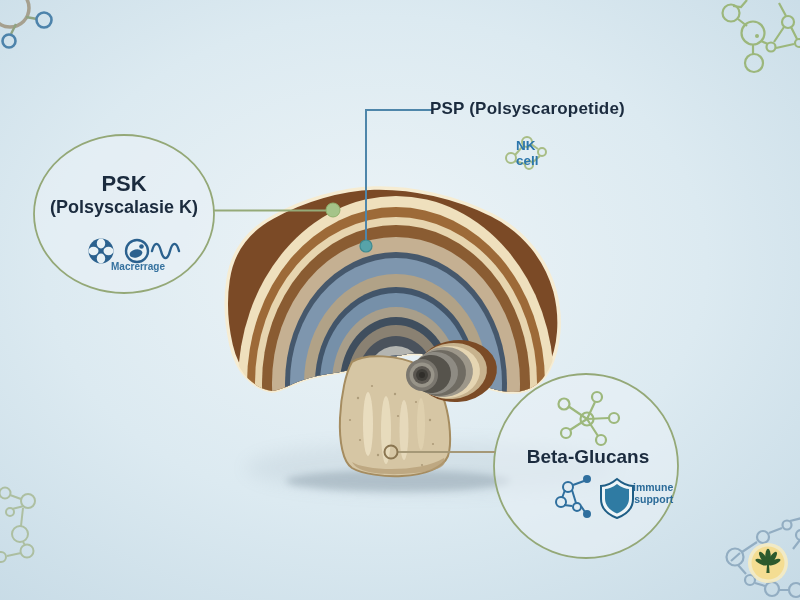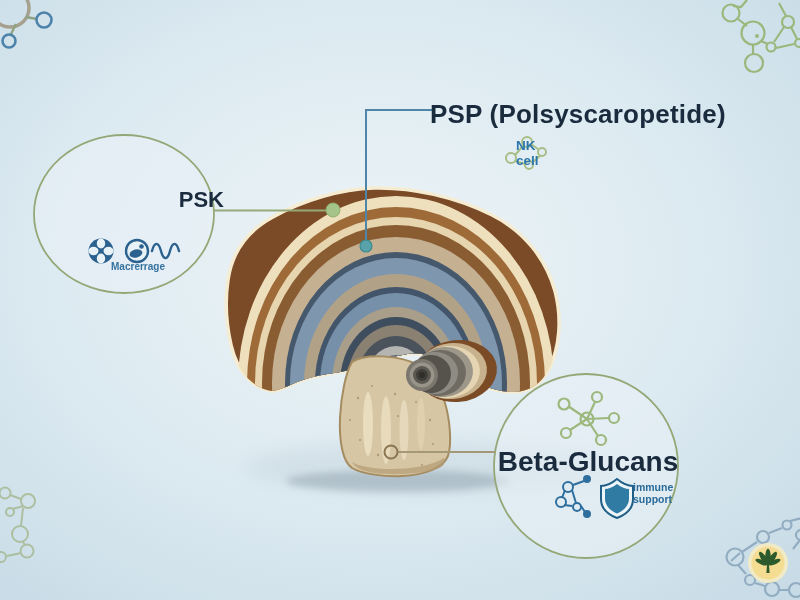--- a/index.html
+++ b/index.html
@@ -1,27 +1,27 @@
 <!DOCTYPE html>
 <html><head>
 <meta charset="utf-8">
 <style>
   html,body{margin:0;padding:0;background:#cfe0ea;}
   .stage{position:relative;width:800px;height:600px;overflow:hidden;
          font-family:"Liberation Sans",sans-serif;}
   .stage svg{position:absolute;left:0;top:0;}
   .txt{position:absolute;color:#1b2b3e;}
-  .psp-label{left:430px;top:99px;font-size:26px;font-weight:700;white-space:nowrap;letter-spacing:.2px;}
-  .psk-block{left:24px;top:171px;width:200px;text-align:right;font-weight:700;margin-top:16px;}
+  .psp-label{left:430px;top:99px;font-size:17px;font-weight:700;white-space:nowrap;letter-spacing:.2px;}
+  .psk-block{left:24px;top:171px;width:200px;text-align:center;font-weight:700;}
   .psk-line1{font-size:22px;line-height:25px;}
   .psk-line2{font-size:18px;line-height:22px;}
-  .beta-label{left:488px;top:446px;width:200px;text-align:center;font-size:28px;font-weight:700;}
+  .beta-label{left:488px;top:446px;width:200px;text-align:center;font-size:19px;font-weight:700;}
   .nk-block{left:516px;top:138px;font-size:13.5px;font-weight:700;color:#2b76ac;line-height:15px;}
   .macrophage-label{left:104px;top:261px;width:68px;text-align:center;font-size:10px;font-weight:600;color:#36729f;}
-  .immune-block{left:633px;top:481px;font-size:10.5px;font-weight:700;color:#2b6b99;line-height:12px;}
+  .immune-block{left:633px;top:481px;font-size:10.5px;font-weight:700;color:#2b6b99;line-height:12px;text-align:right;}
 </style>
 </head>
 <body>
 
 <div class="stage">
 
 <svg width="800" height="600" viewBox="0 0 800 600">
   <defs>
     <radialGradient id="bg" cx="47%" cy="44%" r="75%">
       <stop offset="0%" stop-color="#edf4f7"></stop>
@@ -233,20 +233,21 @@
       <ellipse cx="0" cy="-7" rx="2.4" ry="6.6" transform="rotate(-66)"></ellipse>
       <path d="M-1,0 L1,0 L1.6,8 L-1.6,8 Z"></path>
     </g>
   </g>
 </svg>
 
 <div class="txt psp-label">PSP (Polsyscaropetide)</div>
 
 <div class="txt psk-block">
   <div class="psk-line1">PSK</div>
+  <div class="psk-line2">(Polsyscalasie K)</div>
 </div>
 
 <div class="txt macrophage-label">Macrerrage</div>
 
 <div class="txt nk-block">
   <div>NK</div>
   <div>cell</div>
 </div>
 
 <div class="txt beta-label">Beta-Glucans</div>

